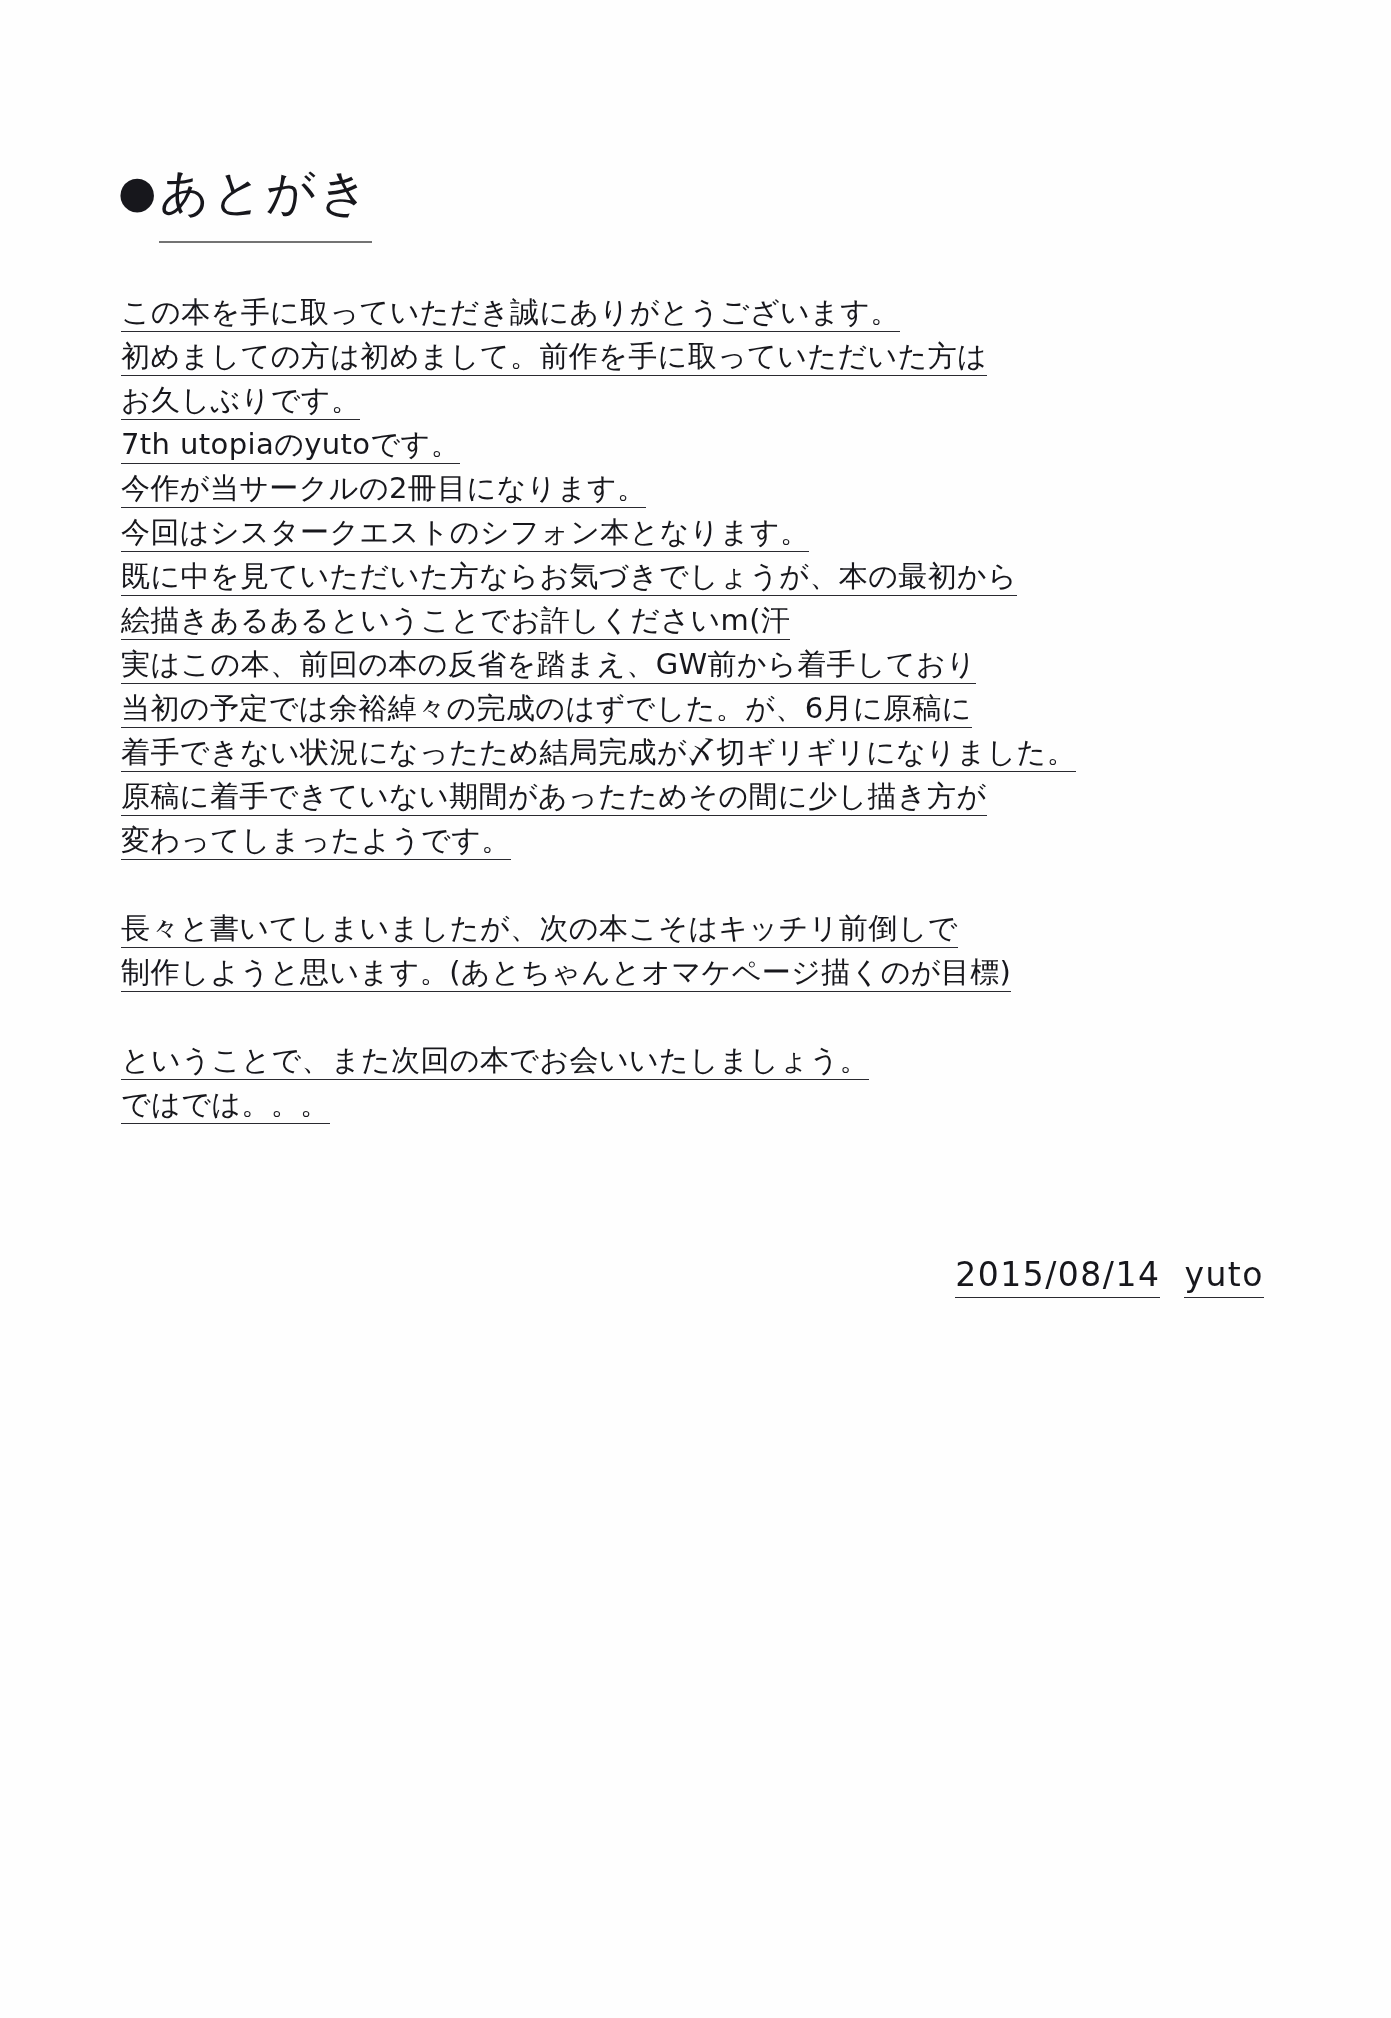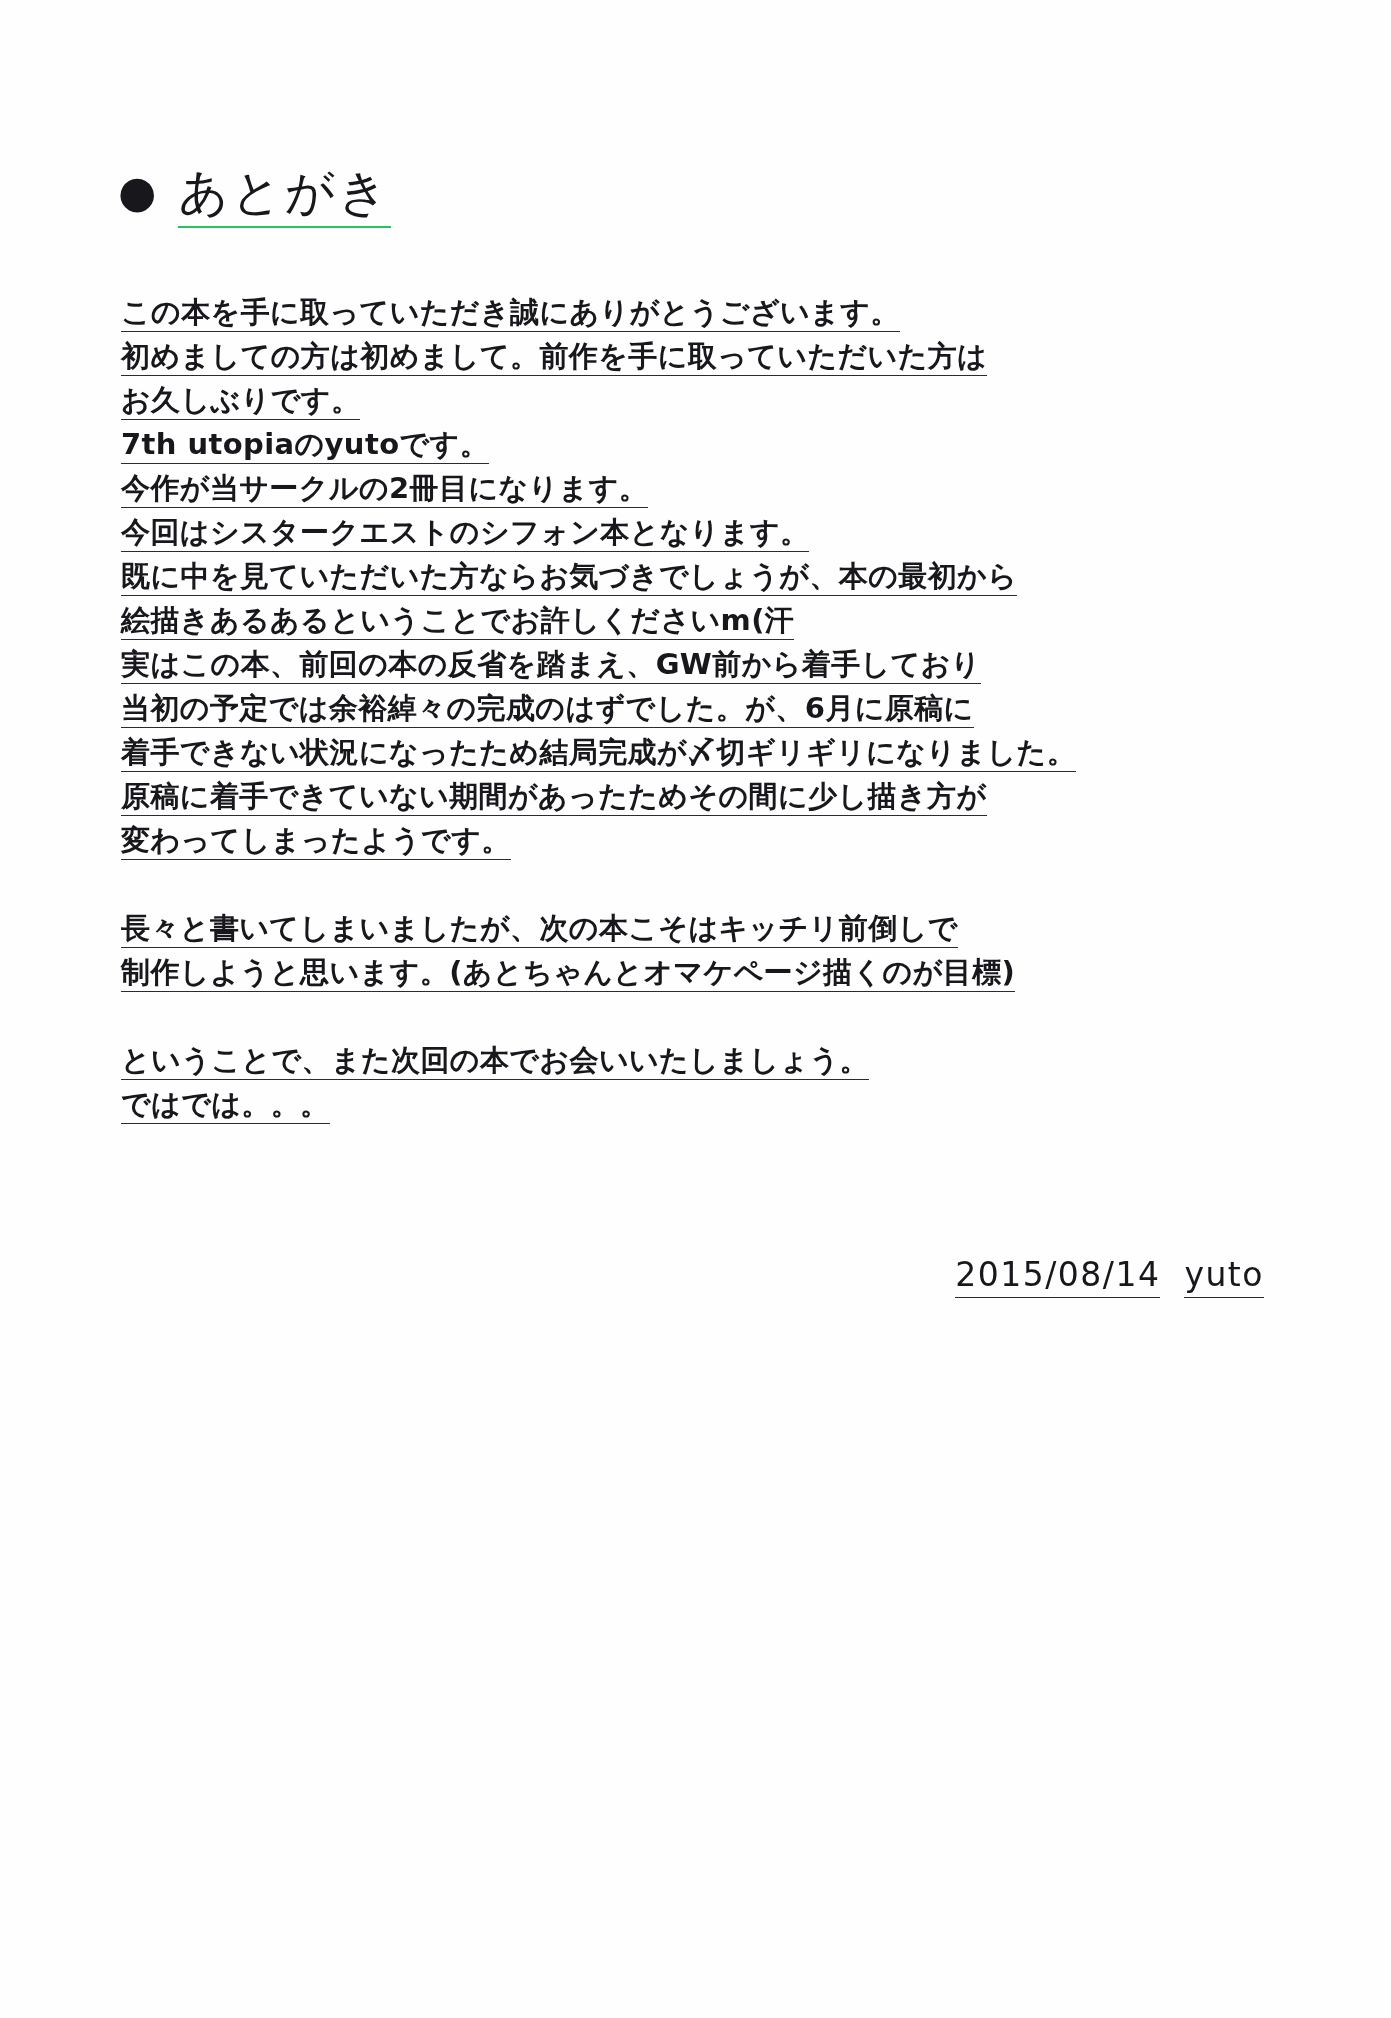--- a/index.html
+++ b/index.html
@@ -34,44 +34,42 @@
     letter-spacing: 3px;
     color: #17171c;
     white-space: nowrap;
     font-weight: 400;
   }
   .heading .bullet {
     font-size: 44px;
     vertical-align: 2px;
   }
   .heading .htext {
-    border-bottom: 2px solid #22c55e;
-    padding-bottom: 5px;
-    margin-left: 19px;
+    border-bottom: 2px solid #737373;
+    padding-bottom: 20px;
   }
 
   .body-block {
     position: absolute;
     left: 121px;
     top: 290px;
     width: 1140px;
   }
 
   .line {
     font-size: 29px;
     line-height: 44px;
     height: 44px;
     color: #17171c;
     white-space: nowrap;
     letter-spacing: 0.4px;
   }
   .line span.u {
     border-bottom: 1.6px solid #2a2a30;
     padding-bottom: 2px;
-    font-weight: bold;
   }
   .line.blank {
     height: 44px;
   }
 
   .sig {
     position: absolute;
     right: 127px;
     top: 1255px;
     font-size: 33px;

